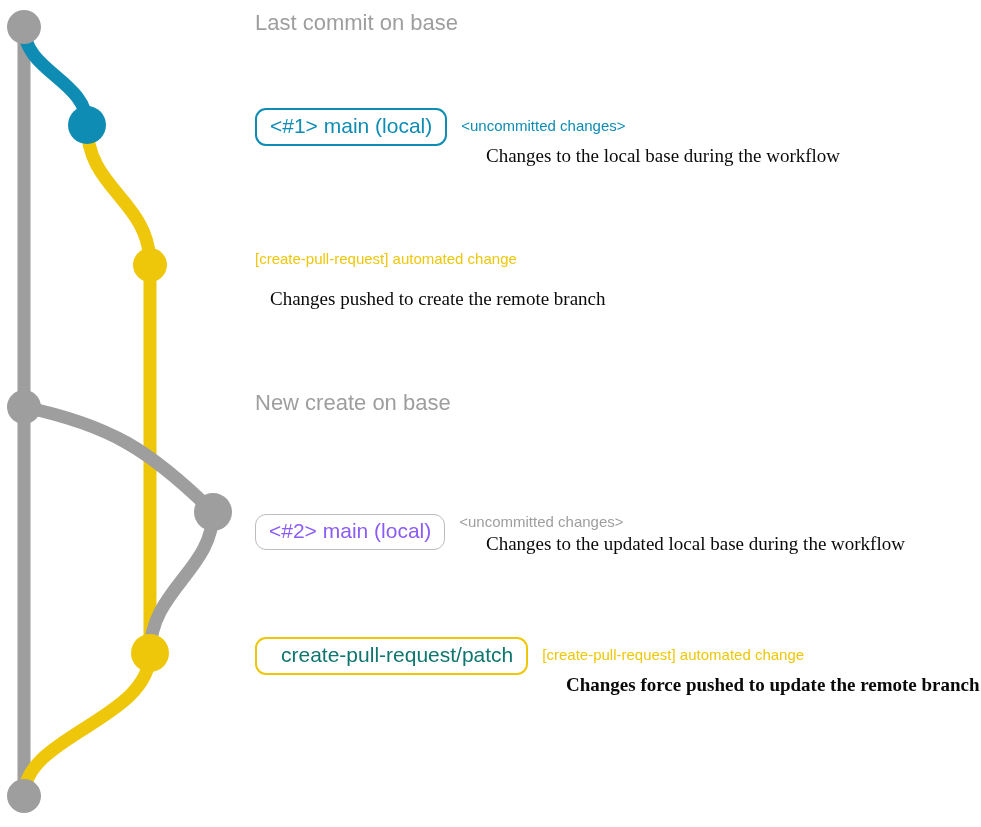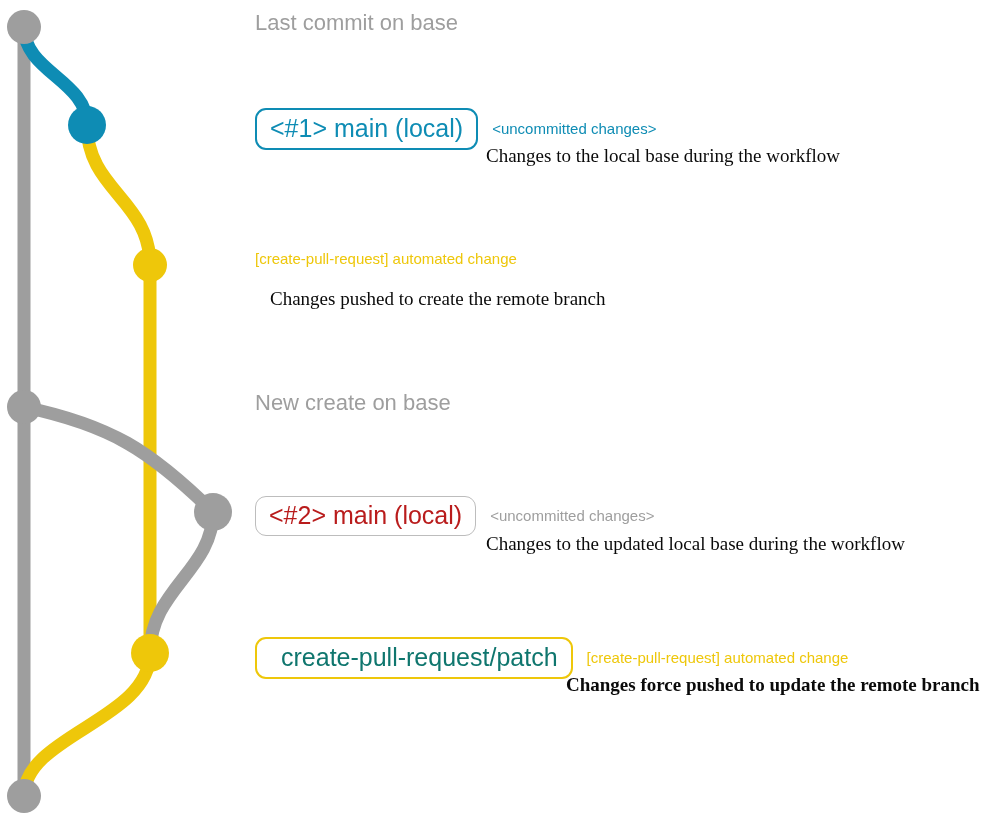--- a/index.html
+++ b/index.html
@@ -35,28 +35,28 @@
     display: flex;
     align-items: center;
     white-space: nowrap;
   }
 
   .pill {
     display: inline-block;
     border-radius: 11px;
     border-style: solid;
     padding: 4px 13px 6px 13px;
-    font-size: 25px;
+    font-size: 21px;
     line-height: 1.12;
     background: #ffffff;
     box-sizing: border-box;
   }
   .pill.blue   { border-width: 2px;   border-color: #0e8cb4; color: #0e8cb4; }
   .pill.yellow { border-width: 2px;   border-color: #eec70a; color: #0f766e; padding-left: 24px; }
-  .pill.gray   { border-width: 1.5px; border-color: #bdbdbd; color: #b91c1c; }
+  .pill.gray   { border-width: 1.5px; border-color: #bdbdbd; color: #8b5cf6; margin-top: 18px; }
 
   .subject {
     font-size: 15px;
     line-height: 1.12;
     margin-left: 14px;
   }
   .subject.blue   { color: #0e8cb4; }
   .subject.yellow { color: #eec70a; }
   .subject.gray   { color: #9e9e9e; }
 

